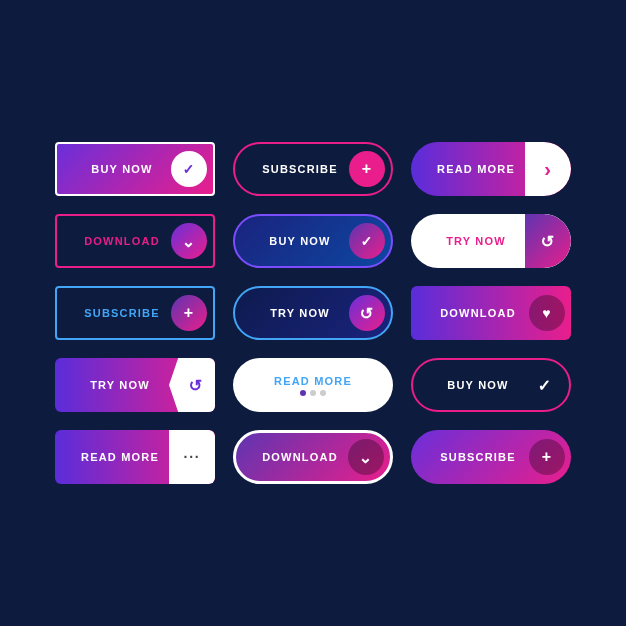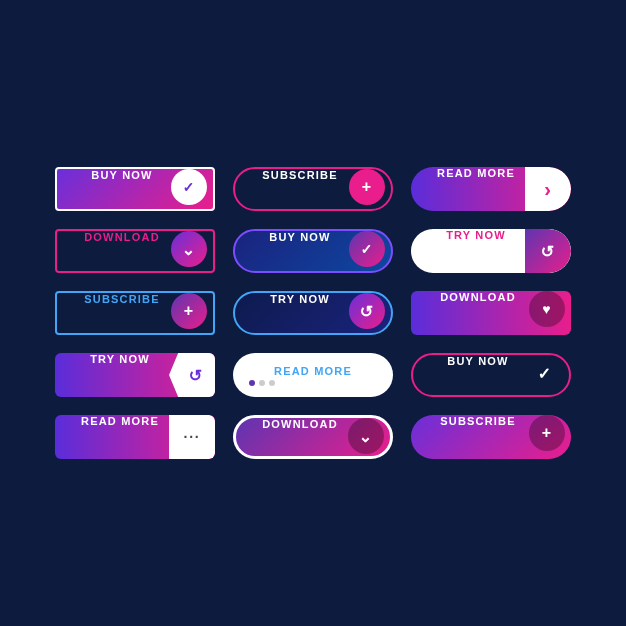--- a/index.html
+++ b/index.html
@@ -14,22 +14,23 @@
       overflow: hidden;
     }
     .grid {
       display: grid;
       grid-template-columns: repeat(3, 1fr);
       gap: 18px;
       padding: 30px;
     }
     .btn {
       display: flex;
+      align-items: center;
       justify-content: space-between;
-      height: 44px;
+      height: 54px;
       border-radius: 6px;
       padding: 0 6px 0 16px;
       cursor: pointer;
       font-size: 12px;
       font-weight: 800;
       letter-spacing: 1px;
       text-transform: uppercase;
       overflow: hidden;
       position: relative;
       min-width: 160px;

